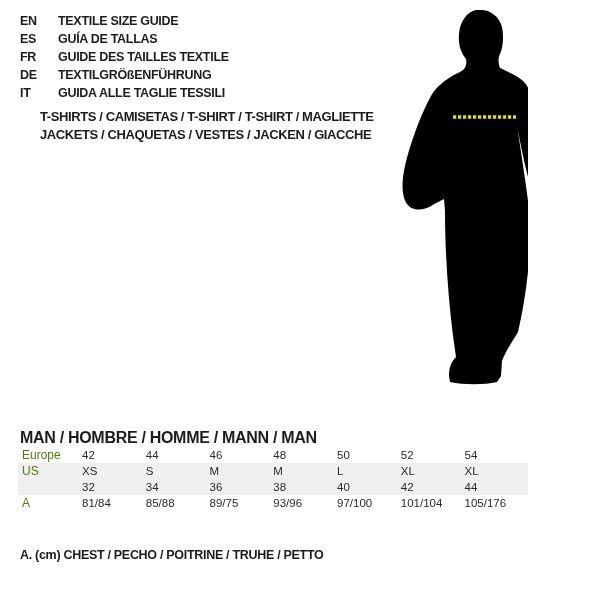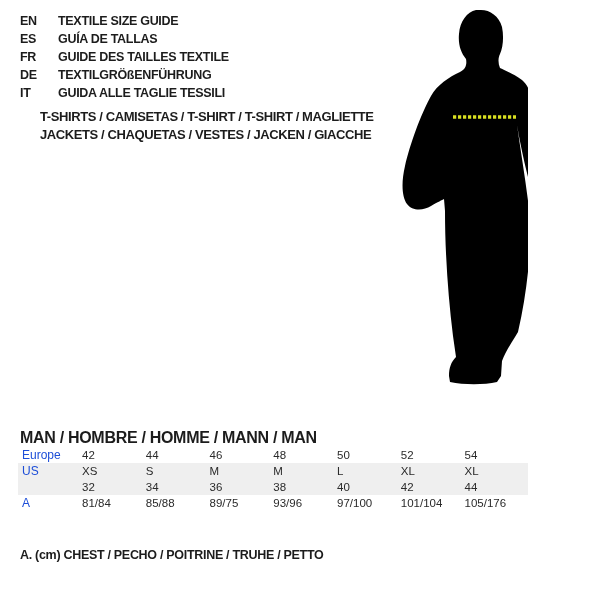--- a/index.html
+++ b/index.html
@@ -46,21 +46,21 @@
   }
 
   
   .size-table { position: absolute; left: 18px; top: 447px; width: 574px; }
   .table-header {
     height: 15px; line-height: 15px; background: #c9c9c9;
     font-size: 11.5px; color: #2a2a2a; padding-left: 4px; letter-spacing: -0.2px;
   }
   .table-row { display: flex; height: 16px; line-height: 16px; }
   .table-row.shade { background: #efefef; }
-  .row-label { width: 64px; font-size: 12px; color: #1d4ed8; padding-left: 4px; }
+  .row-label { width: 64px; font-size: 12px; color: #4d7c0f; padding-left: 4px; }
   .cell { flex: 1; font-size: 11.5px; color: #2a2a2a; }
 
   
   .footnote {
     position: absolute; left: 20px; top: 548px;
     font-size: 12.5px; font-weight: bold; letter-spacing: -0.3px; text-align: center;
   }
 </style>
 </head>
 <body>

